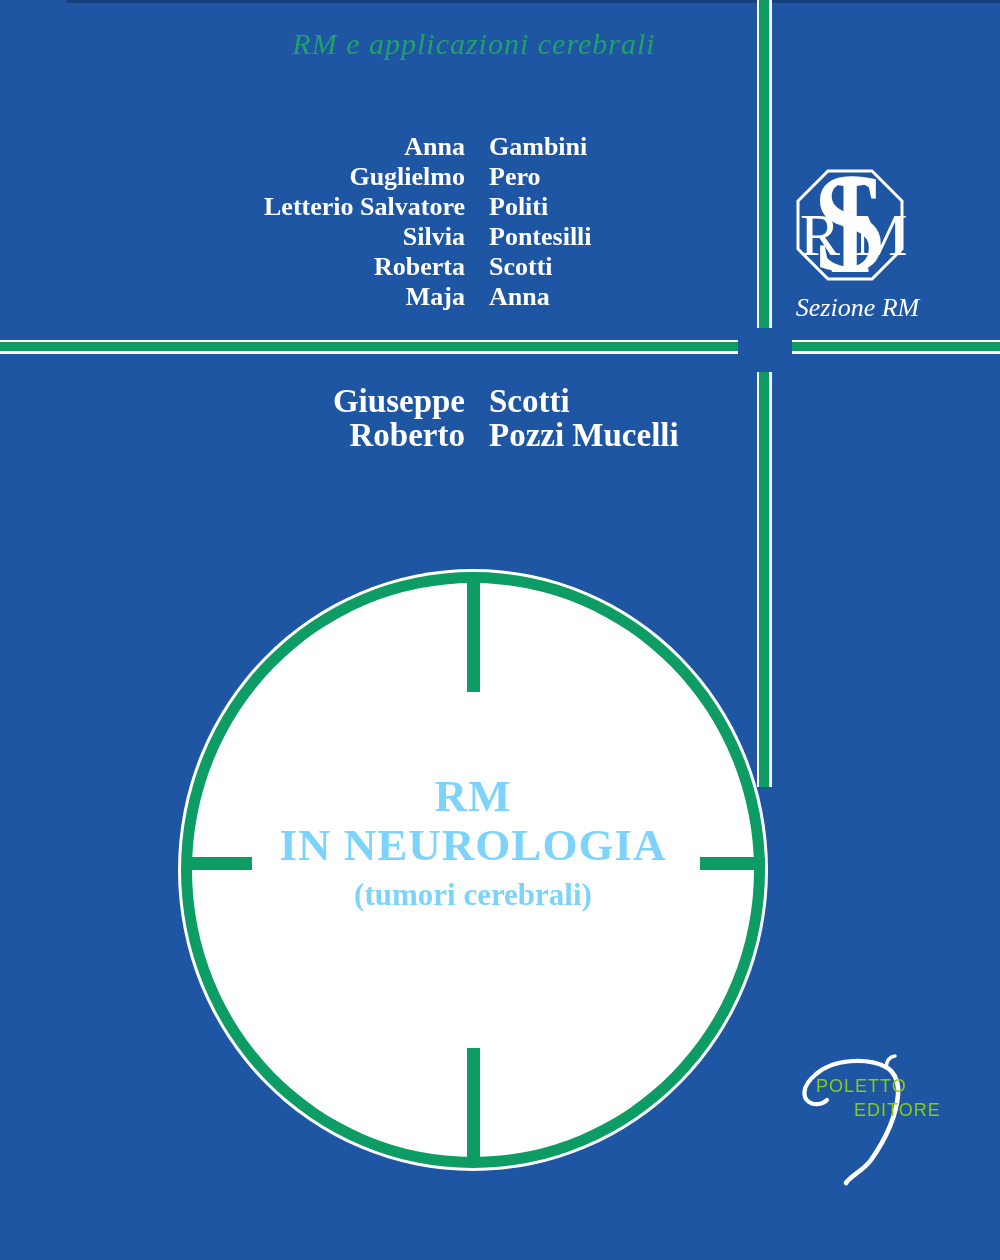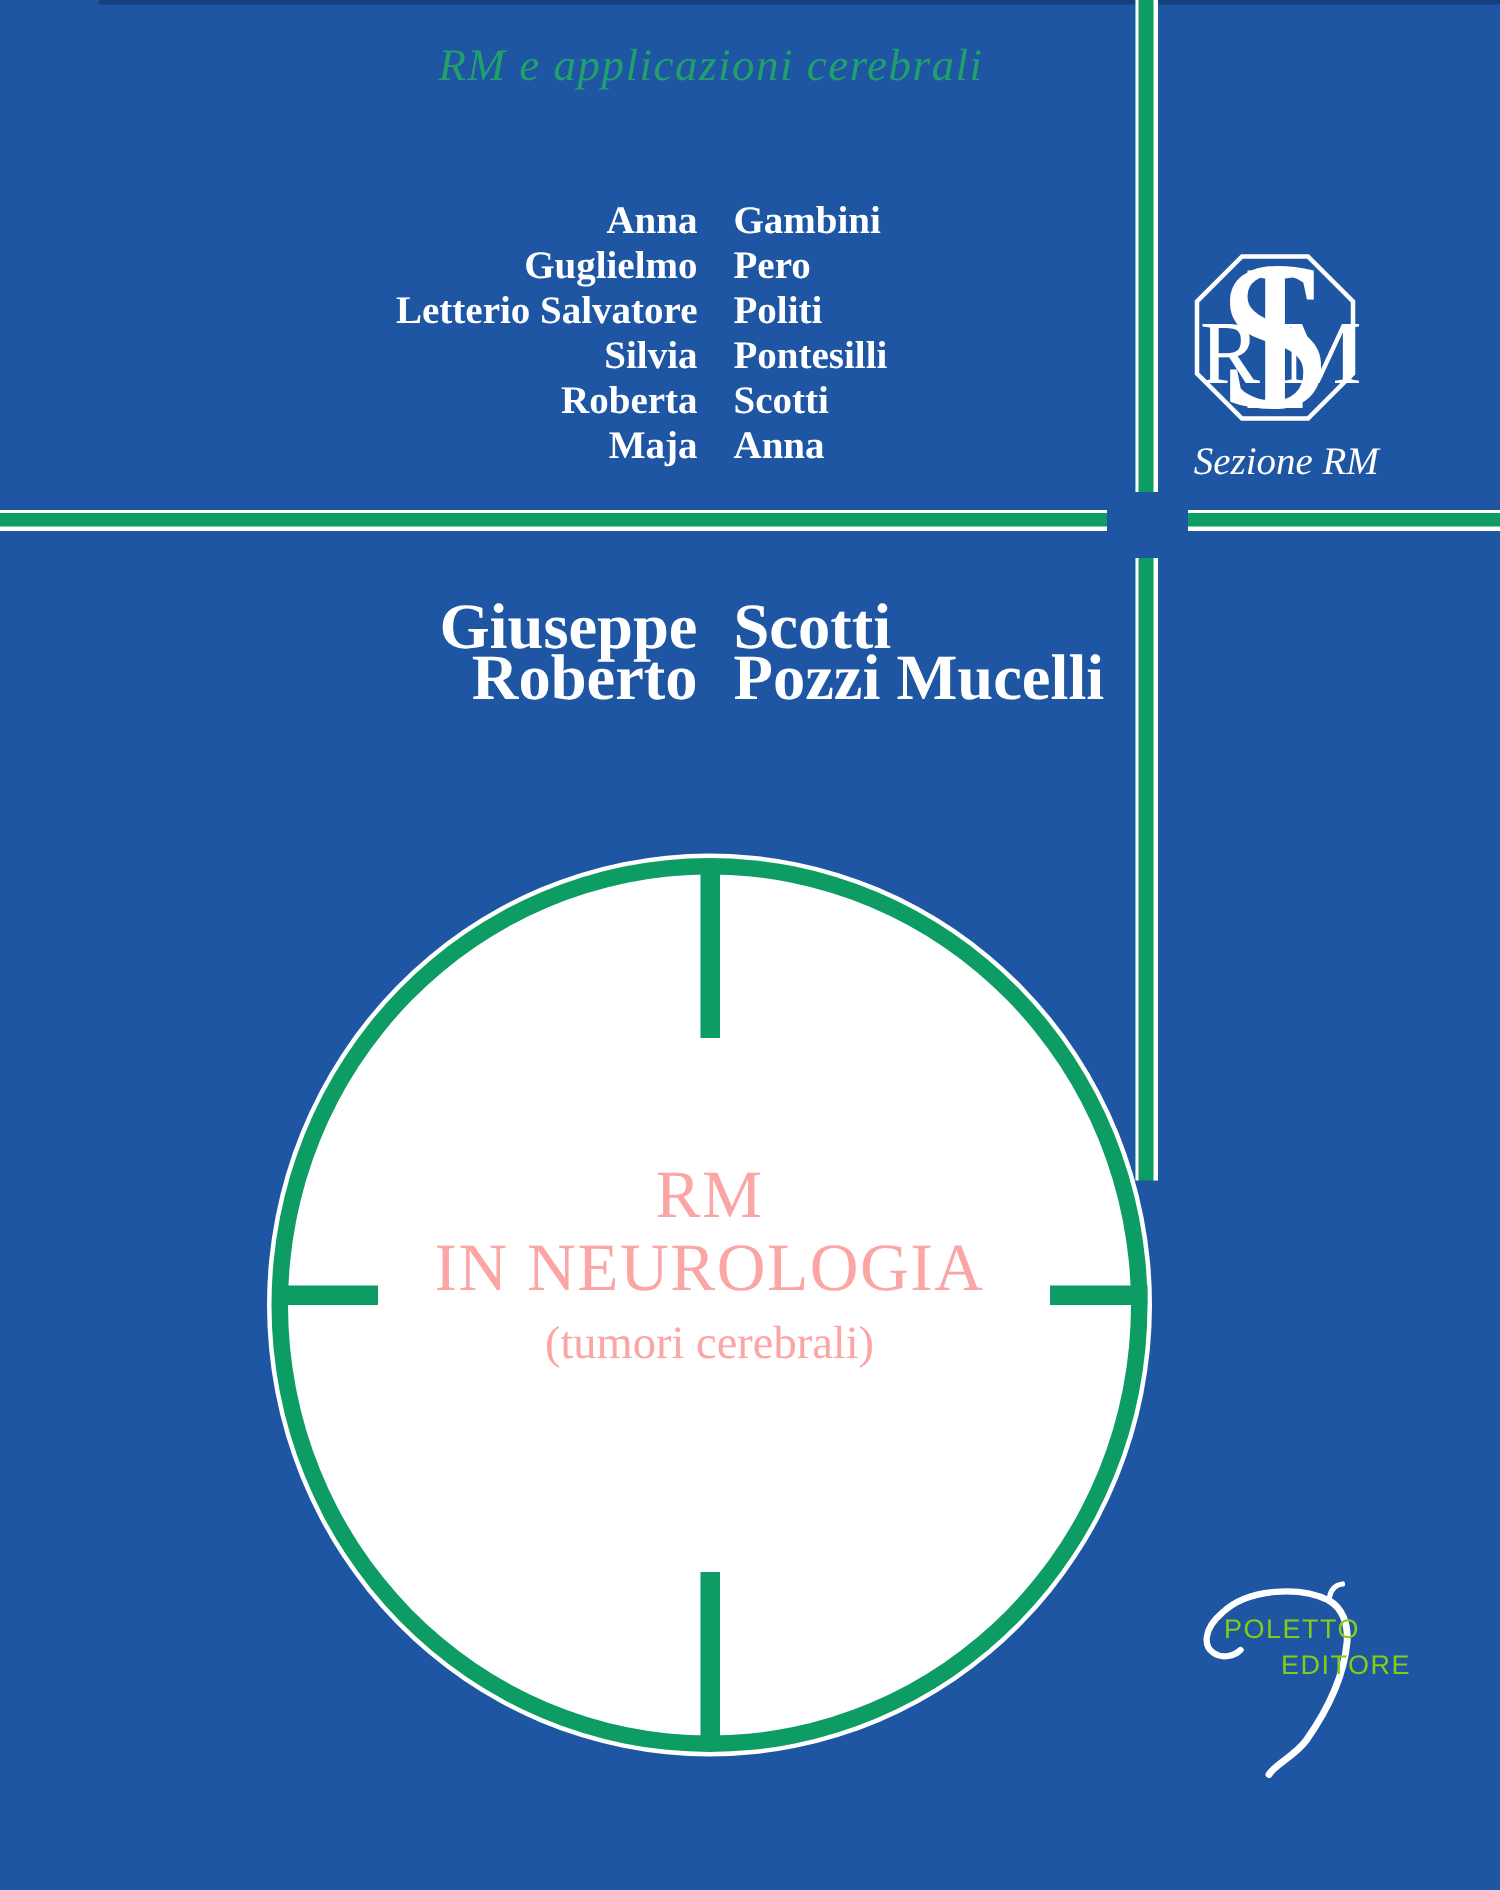--- a/index.html
+++ b/index.html
@@ -36,21 +36,21 @@
     top:340px;height:9px;background:#0c9c64;
     border-top:2px solid #ffffff;border-bottom:3px solid #ffffff;
   }
   .h-band.left{left:0;width:738px;}
   .h-band.right{left:792px;width:208px;}
 
   
   .name-list{left:100px;color:#ffffff;font-weight:700;}
   .contributors{top:132px;font-size:26px;}
   .contributors .name-row{height:30px;line-height:30px;}
-  .editors{top:402px;font-size:43px;}
+  .editors{top:384px;font-size:33px;}
   .editors .name-row{height:34px;line-height:34px;}
   .name-row{display:flex;white-space:nowrap;}
   .name-first{width:365px;text-align:right;}
   .name-last{margin-left:24px;text-align:left;}
 
   
   .sirm-octagon{left:795px;top:168px;width:110px;height:114px;overflow:visible;}
   .sirm-octagon polygon{fill:none;stroke:#ffffff;stroke-width:3;}
   .sirm-octagon text{
     fill:#ffffff;text-anchor:middle;
@@ -72,21 +72,21 @@
   }
   .tick{background:#0c9c64;}
   .tick.top{left:467px;top:574px;width:13px;height:118px;}
   .tick.bottom{left:467px;top:1048px;width:13px;height:118px;}
   .tick.left{left:186px;top:857px;width:66px;height:13px;}
   .tick.right{left:700px;top:857px;width:65px;height:13px;}
 
   
   .title-block{
     left:181px;top:772px;width:584px;text-align:center;
-    color:#fca5a5;font-weight:400;
+    color:#7dd3fc;font-weight:700;
   }
   .title-line1{font-size:45px;line-height:48px;letter-spacing:1px;}
   .title-line2{font-size:45px;line-height:50px;letter-spacing:1px;}
   .title-subtitle{font-size:31px;line-height:50px;}
 
   
   .pub-swoosh{left:793px;top:1045px;width:130px;height:145px;overflow:visible;}
   .pub-swoosh path{fill:none;stroke:#ffffff;stroke-linecap:round;}
   .pub-line{
     color:#84cc16;

